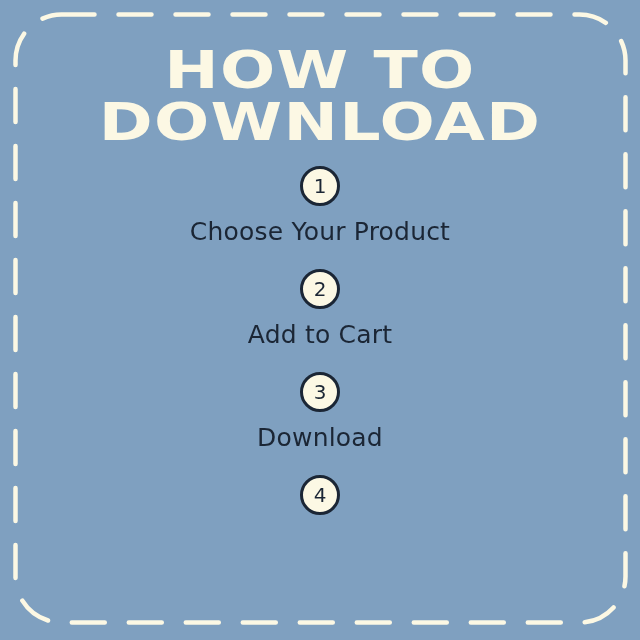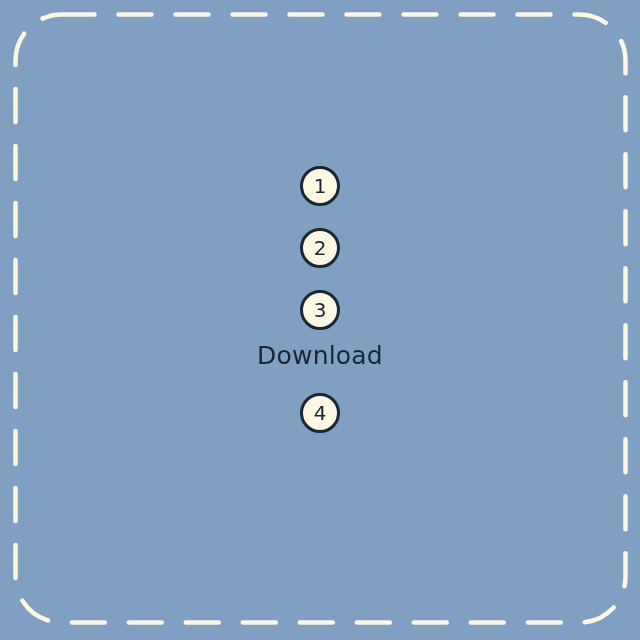--- a/index.html
+++ b/index.html
@@ -108,33 +108,39 @@
 </style>
 </head>
 <body>
 
 <div id="poster">
 
   <svg id="frame-border" viewBox="0 0 640 640" width="640" height="640" aria-hidden="true">
     <rect x="15.5" y="14.5" width="610" height="608" rx="46" ry="46" fill="none" stroke="#FCF8E4" stroke-width="4.5" stroke-linecap="round" stroke-dasharray="33 24"></rect>
   </svg>
 
+  <div id="title-block">
+    <span class="title-line" id="title-line-1">HOW TO</span>
+    <span class="title-line" id="title-line-2">DOWNLOAD</span>
+  </div>
 
   <div id="steps">
 
     <div class="step">
       <div class="step-circle">
         <span class="step-number">1</span>
       </div>
+      <span class="step-label">Choose Your Product</span>
     </div>
 
     <div class="step">
       <div class="step-circle">
         <span class="step-number">2</span>
       </div>
+      <span class="step-label">Add to Cart</span>
     </div>
 
     <div class="step">
       <div class="step-circle">
         <span class="step-number">3</span>
       </div>
       <span class="step-label">Download</span>
     </div>
 
     <div class="step">

